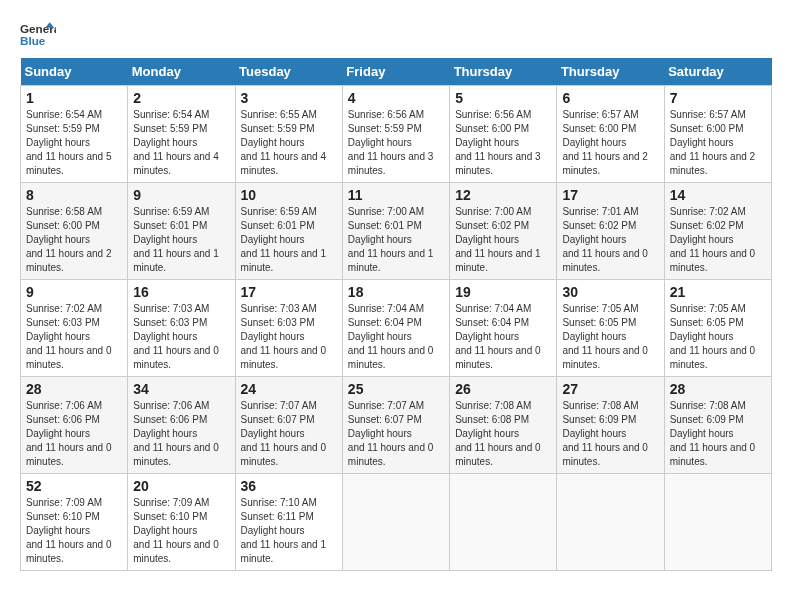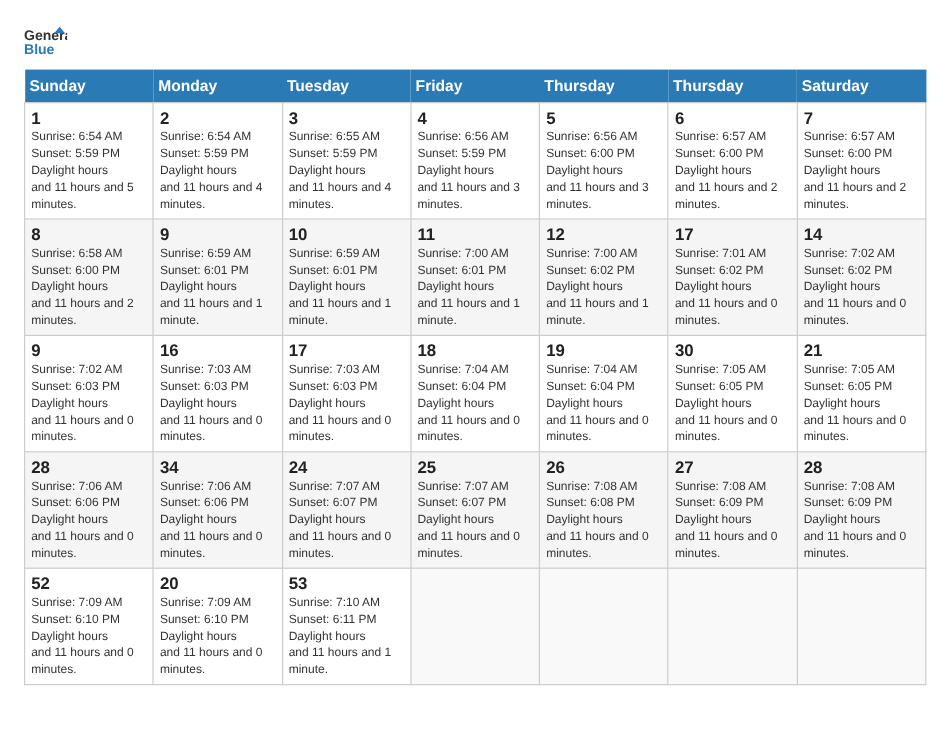--- a/index.html
+++ b/index.html
@@ -376,21 +376,21 @@
         <td>
         <span class="day-number">20</span>
         <div class="day-detail">
           Sunrise: 7:09 AM<br>
           Sunset: 6:10 PM<br>
           Daylight hours<br>
           and 11 hours and 0 minutes.
         </div>
       </td>
         <td>
-        <span class="day-number">53</span>
+        <span class="day-number">36</span>
         <div class="day-detail">
           Sunrise: 7:10 AM<br>
           Sunset: 6:11 PM<br>
           Daylight hours<br>
           and 11 hours and 1 minute.
         </div>
       </td>
         <td class="empty"></td>
         <td class="empty"></td>
         <td class="empty"></td>

